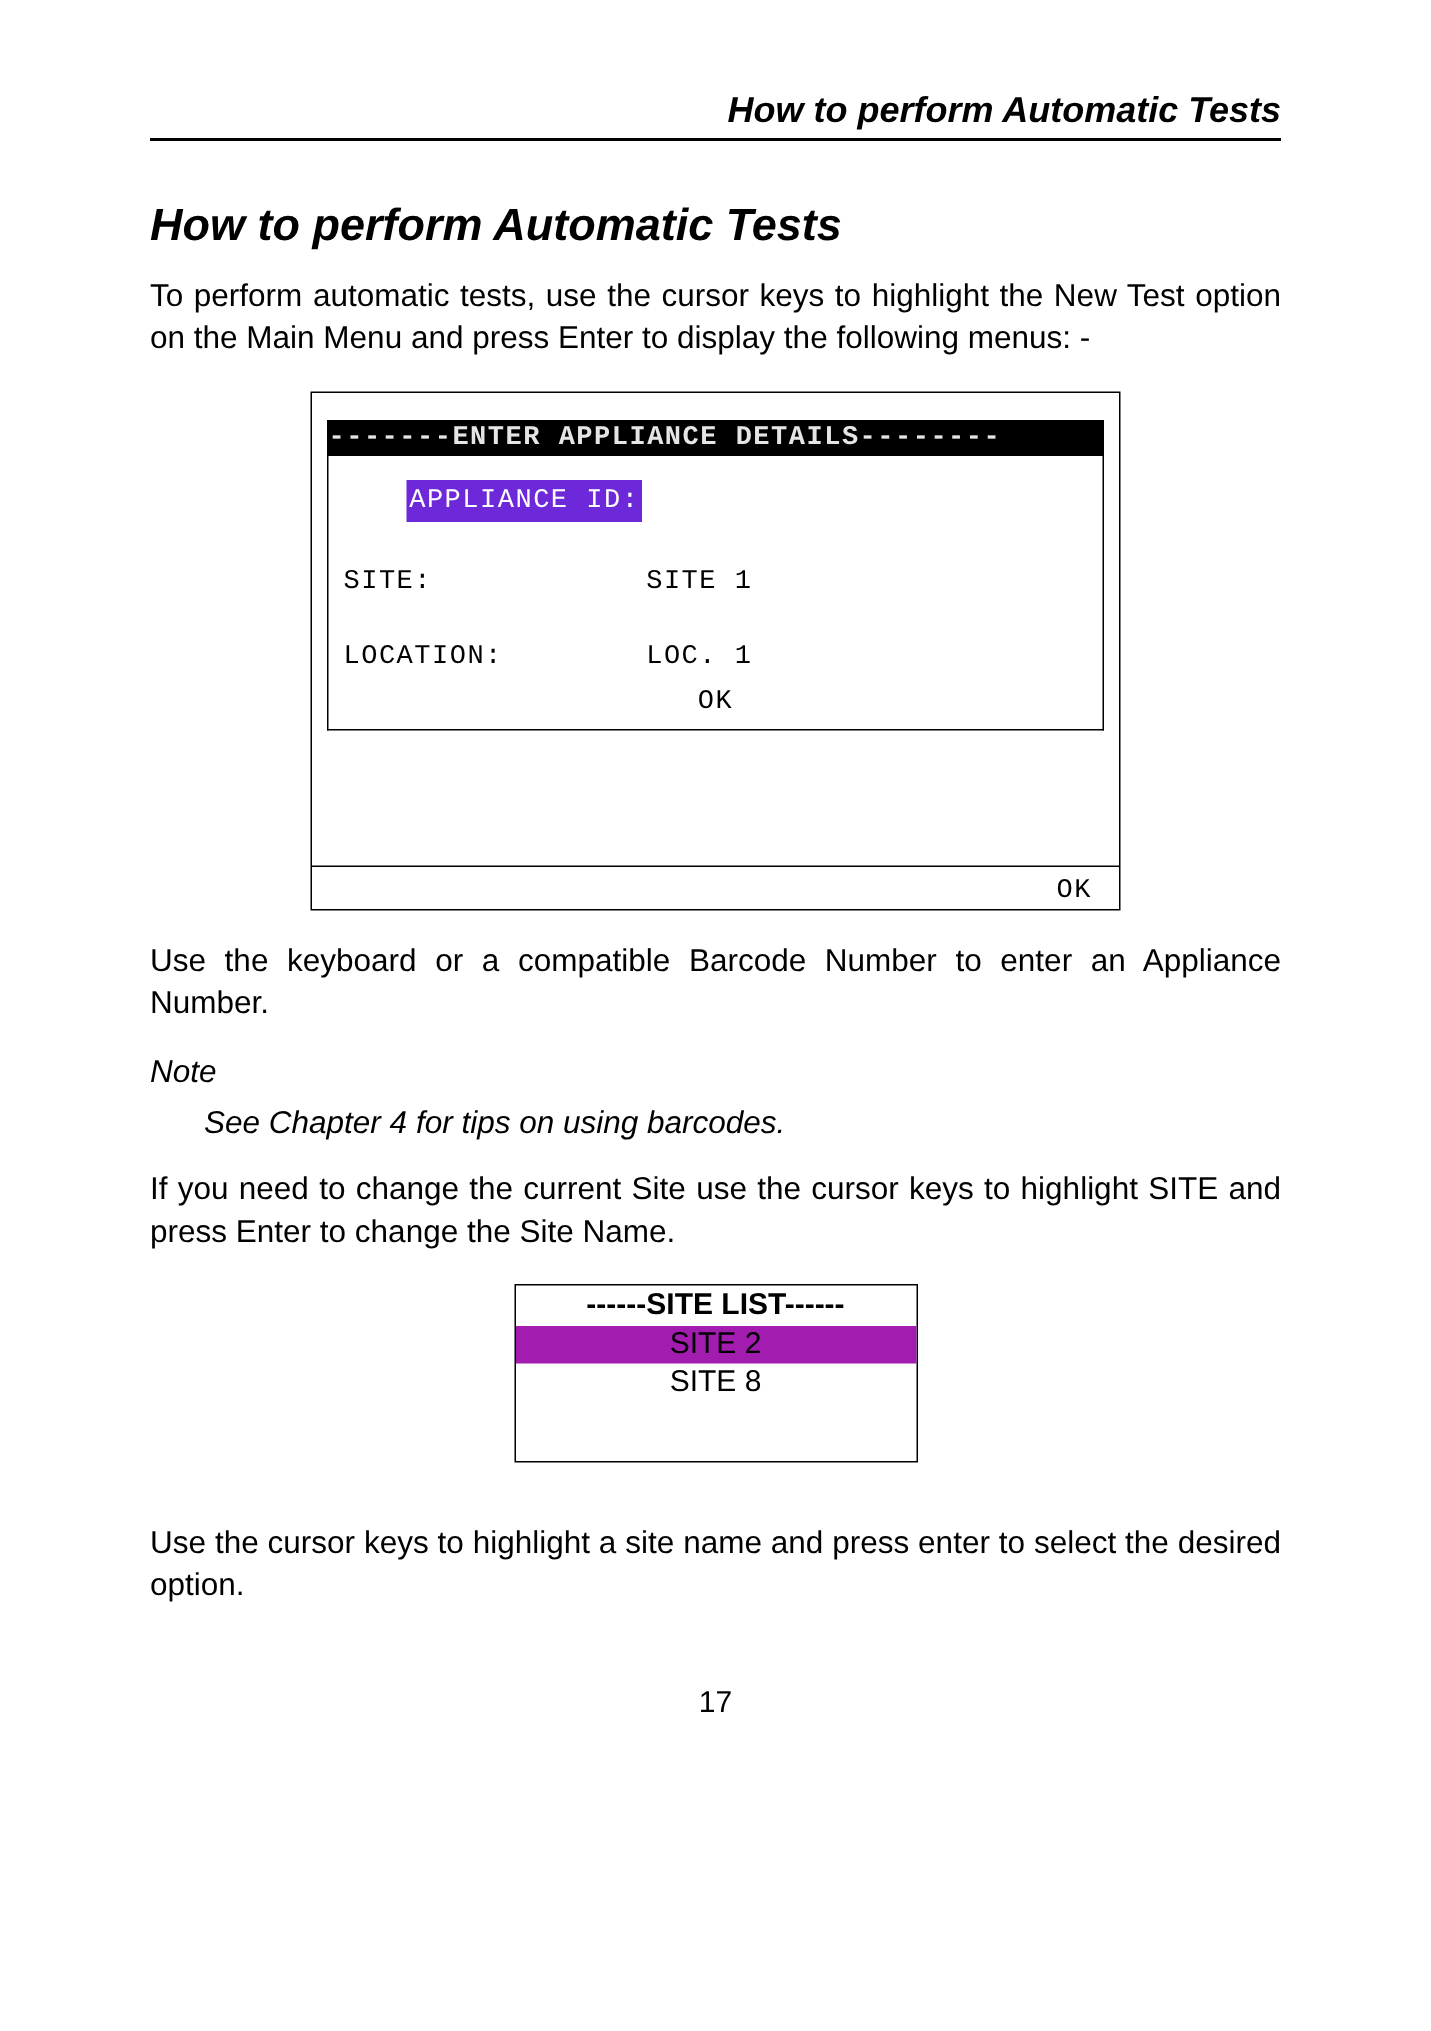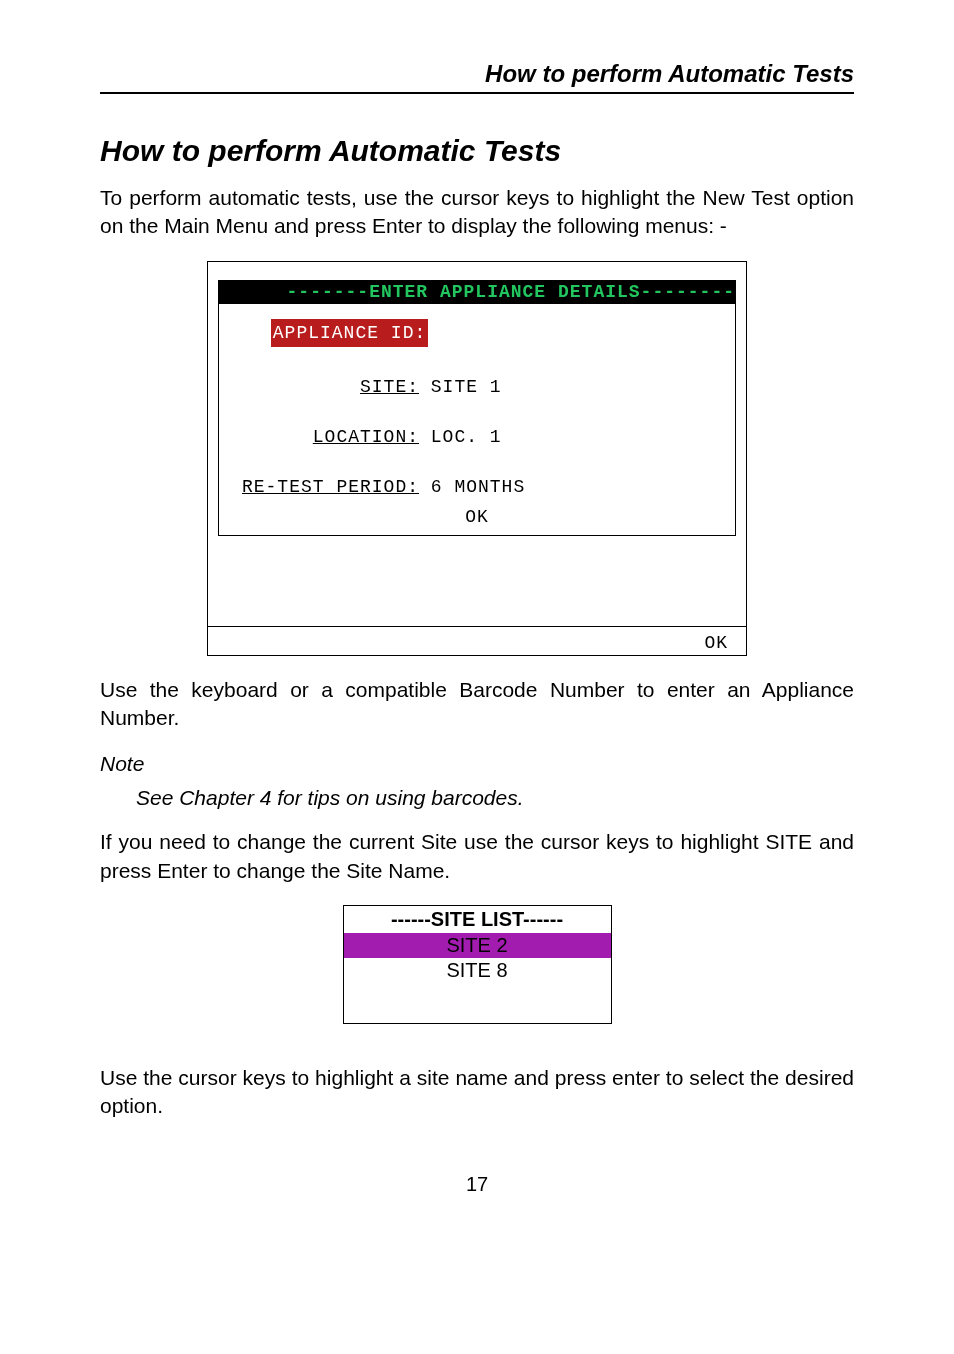--- a/index.html
+++ b/index.html
@@ -39,52 +39,50 @@
     .appliance-details-screen {
       width: 540px;
       margin: 0 auto 20px auto;
       border: 1.5px solid #000;
       padding: 18px 10px 10px 10px;
       position: relative;
     }
     .lcd-title-bar {
       border: 1.5px solid #000;
       background: #000;
-      color: #22c55e;
+      color: #e5e5e5;
       font-family: 'Courier New', monospace;
       font-size: 18px;
       font-weight: bold;
       letter-spacing: 1px;
-      text-align: right;
+      text-align: left;
       padding: 1px 0;
       margin-bottom: 0;
     }
     .lcd-inner {
       border-left: 1.5px solid #000;
       border-right: 1.5px solid #000;
       border-bottom: 1.5px solid #000;
       padding: 8px 10px 4px 10px;
     }
     .lcd-row {
       font-family: 'Courier New', monospace;
       font-size: 18px;
       letter-spacing: 1px;
       padding: 4px 0;
     }
     .lcd-label-highlight {
-      background: #b91c1c;
+      background: #6d28d9;
       color: #fff;
       display: inline-block;
       padding: 4px 2px;
     }
     .lcd-label {
       display: inline-block;
-      text-align: right;
       min-width: 190px;
-      text-decoration: underline;
     }
     .lcd-value {
       display: inline-block;
       margin-top: 22px;
     }
     .lcd-ok-inner {
       font-family: 'Courier New', monospace;
       font-size: 18px;
       letter-spacing: 1px;
       text-align: center;
@@ -160,24 +158,20 @@
       <span class="lcd-value"></span>
     </div>
     <div class="lcd-row">
       <span class="lcd-label">SITE:</span>
       <span class="lcd-value">SITE 1</span>
     </div>
     <div class="lcd-row">
       <span class="lcd-label">LOCATION:</span>
       <span class="lcd-value">LOC. 1</span>
     </div>
-    <div class="lcd-row">
-      <span class="lcd-label">RE-TEST PERIOD:</span>
-      <span class="lcd-value">6 MONTHS</span>
-    </div>
     <div class="lcd-ok-inner">OK</div>
   </div>
   <div class="outer-ok">OK</div>
 </div>
 
 <p class="paragraph">Use the keyboard or a compatible Barcode Number to enter an Appliance Number.</p>
 
 <div class="note-label">Note</div>
 <div class="note-text">See Chapter 4 for tips on using barcodes.</div>
 

